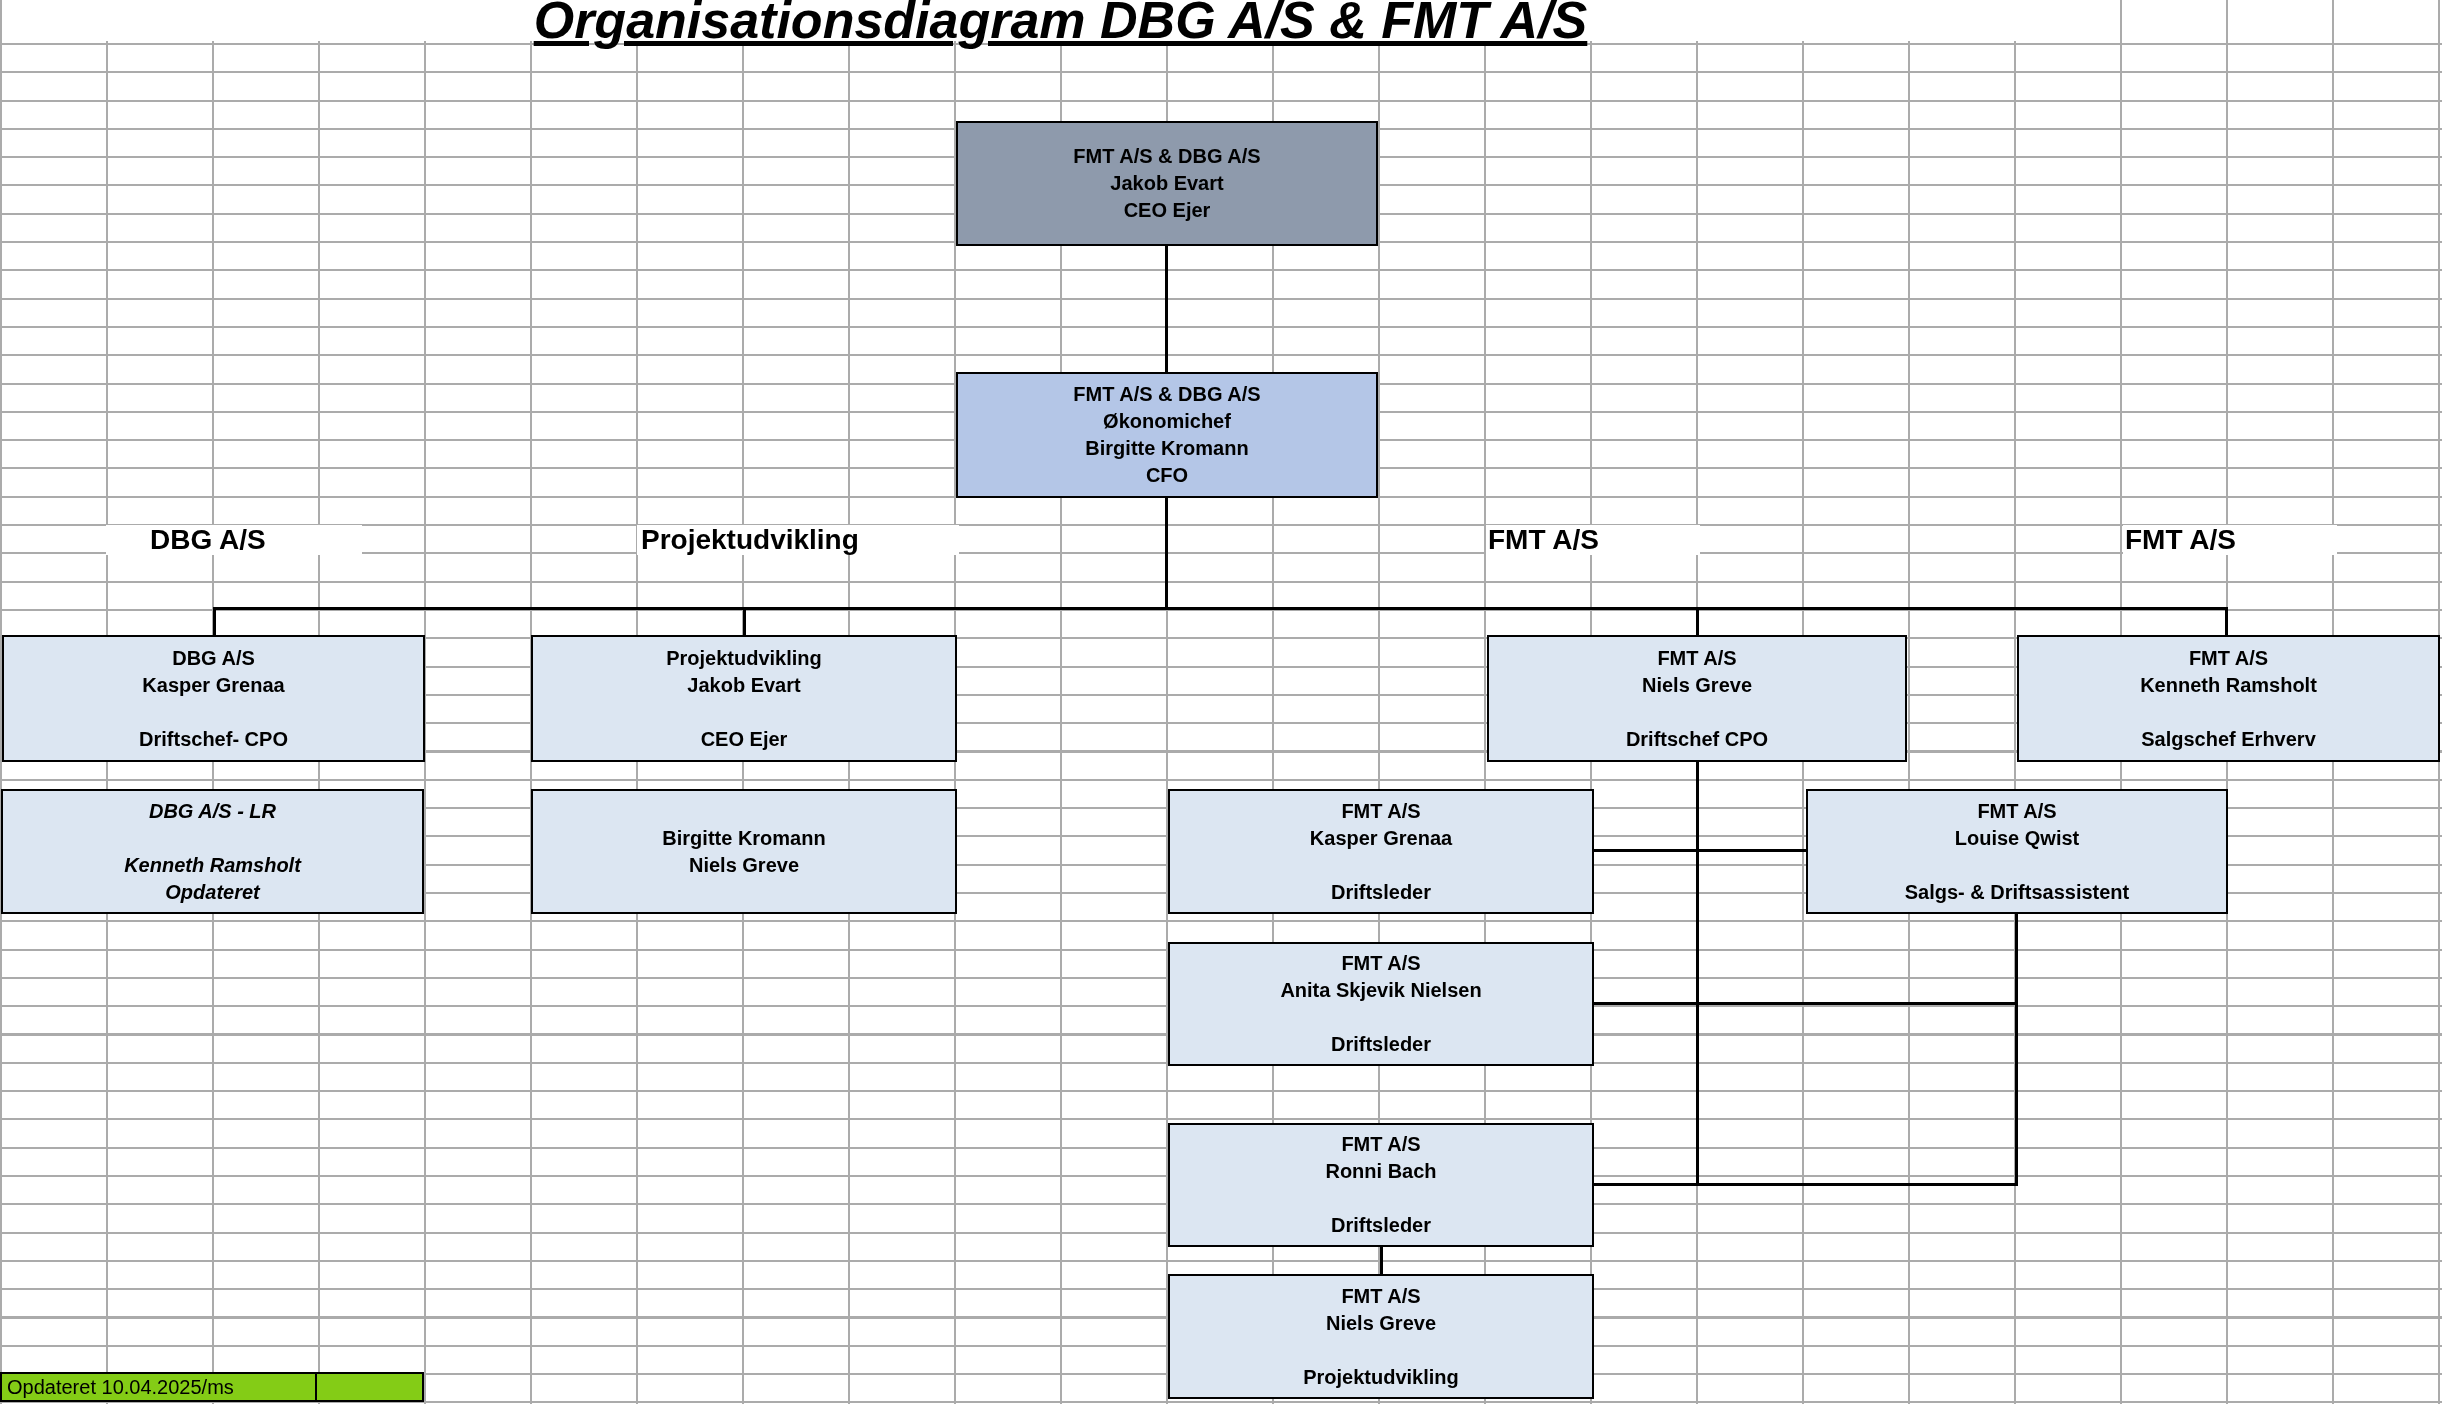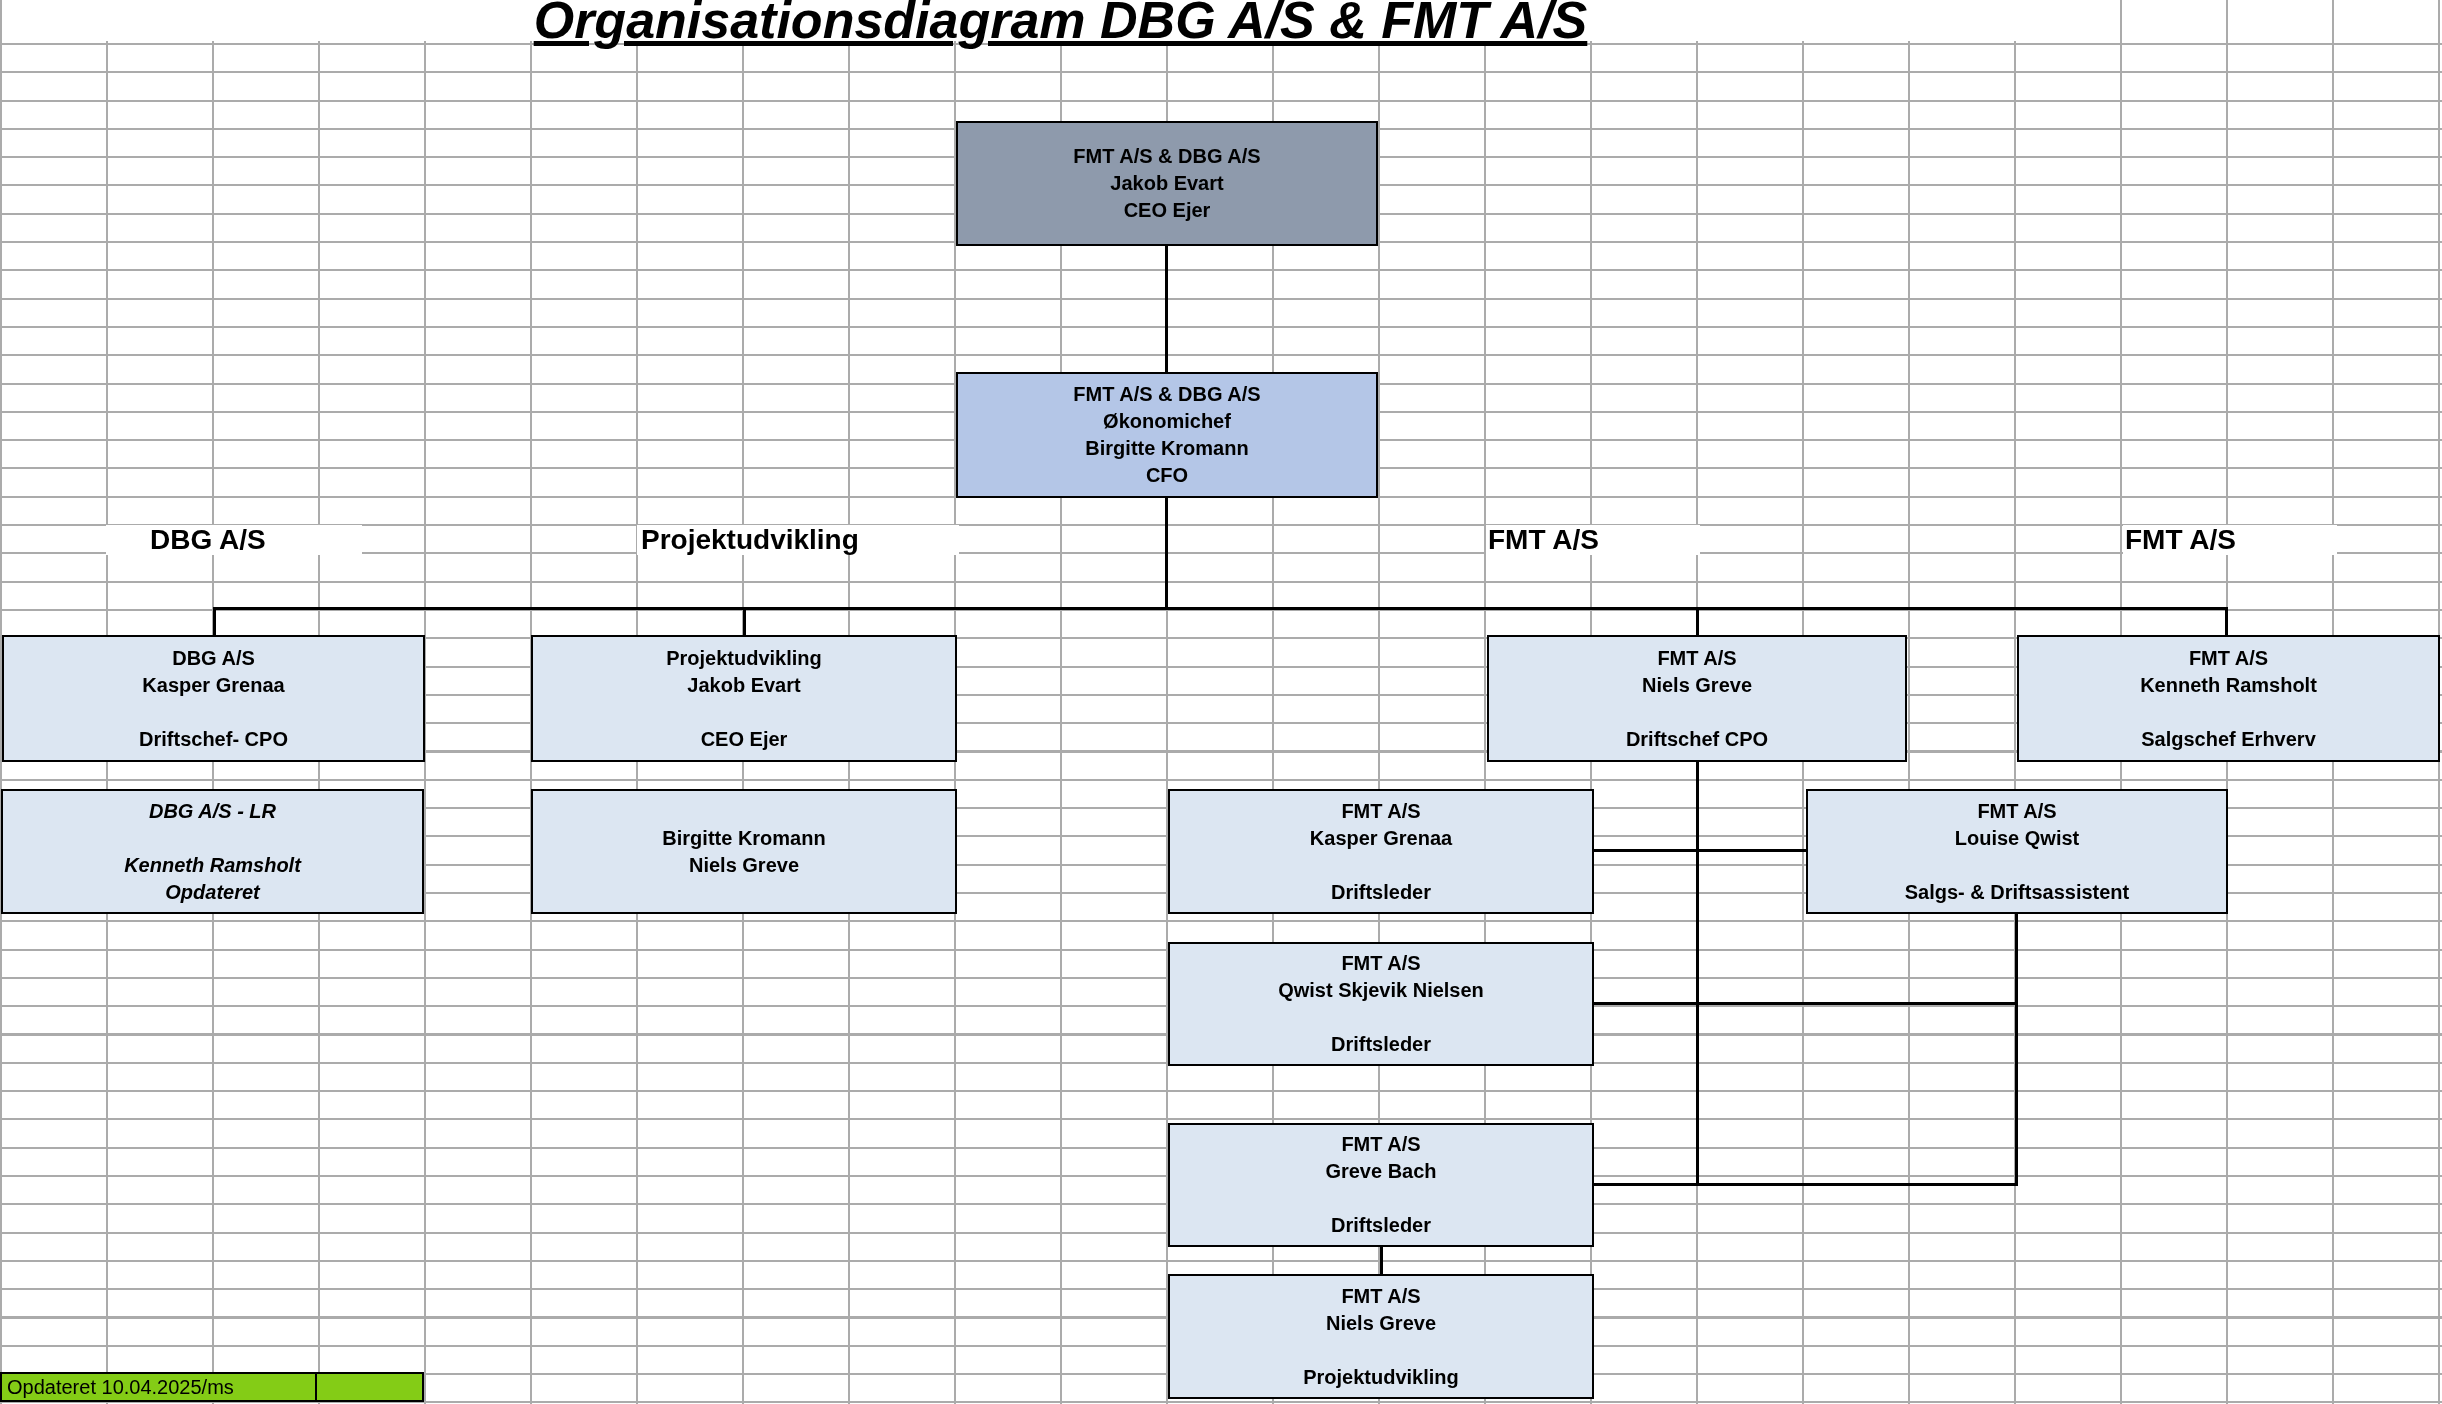--- a/index.html
+++ b/index.html
@@ -146,28 +146,28 @@
 
   <div class="box fill-unit" style="left:1806px;top:789px;width:422px;height:125px;">
     <div class="line">FMT A/S</div>
     <div class="line">Louise Qwist</div>
     <div class="line"></div>
     <div class="line">Salgs- &amp; Driftsassistent</div>
   </div>
 
   <div class="box fill-unit" style="left:1168px;top:942px;width:426px;height:124px;">
     <div class="line">FMT A/S</div>
-    <div class="line">Qwist Skjevik Nielsen</div>
+    <div class="line">Anita Skjevik Nielsen</div>
     <div class="line"></div>
     <div class="line">Driftsleder</div>
   </div>
 
   <div class="box fill-unit" style="left:1168px;top:1123px;width:426px;height:124px;">
     <div class="line">FMT A/S</div>
-    <div class="line">Greve Bach</div>
+    <div class="line">Ronni Bach</div>
     <div class="line"></div>
     <div class="line">Driftsleder</div>
   </div>
 
   <div class="box fill-unit" style="left:1168px;top:1274px;width:426px;height:125px;">
     <div class="line">FMT A/S</div>
     <div class="line">Niels Greve</div>
     <div class="line"></div>
     <div class="line">Projektudvikling</div>
   </div>

